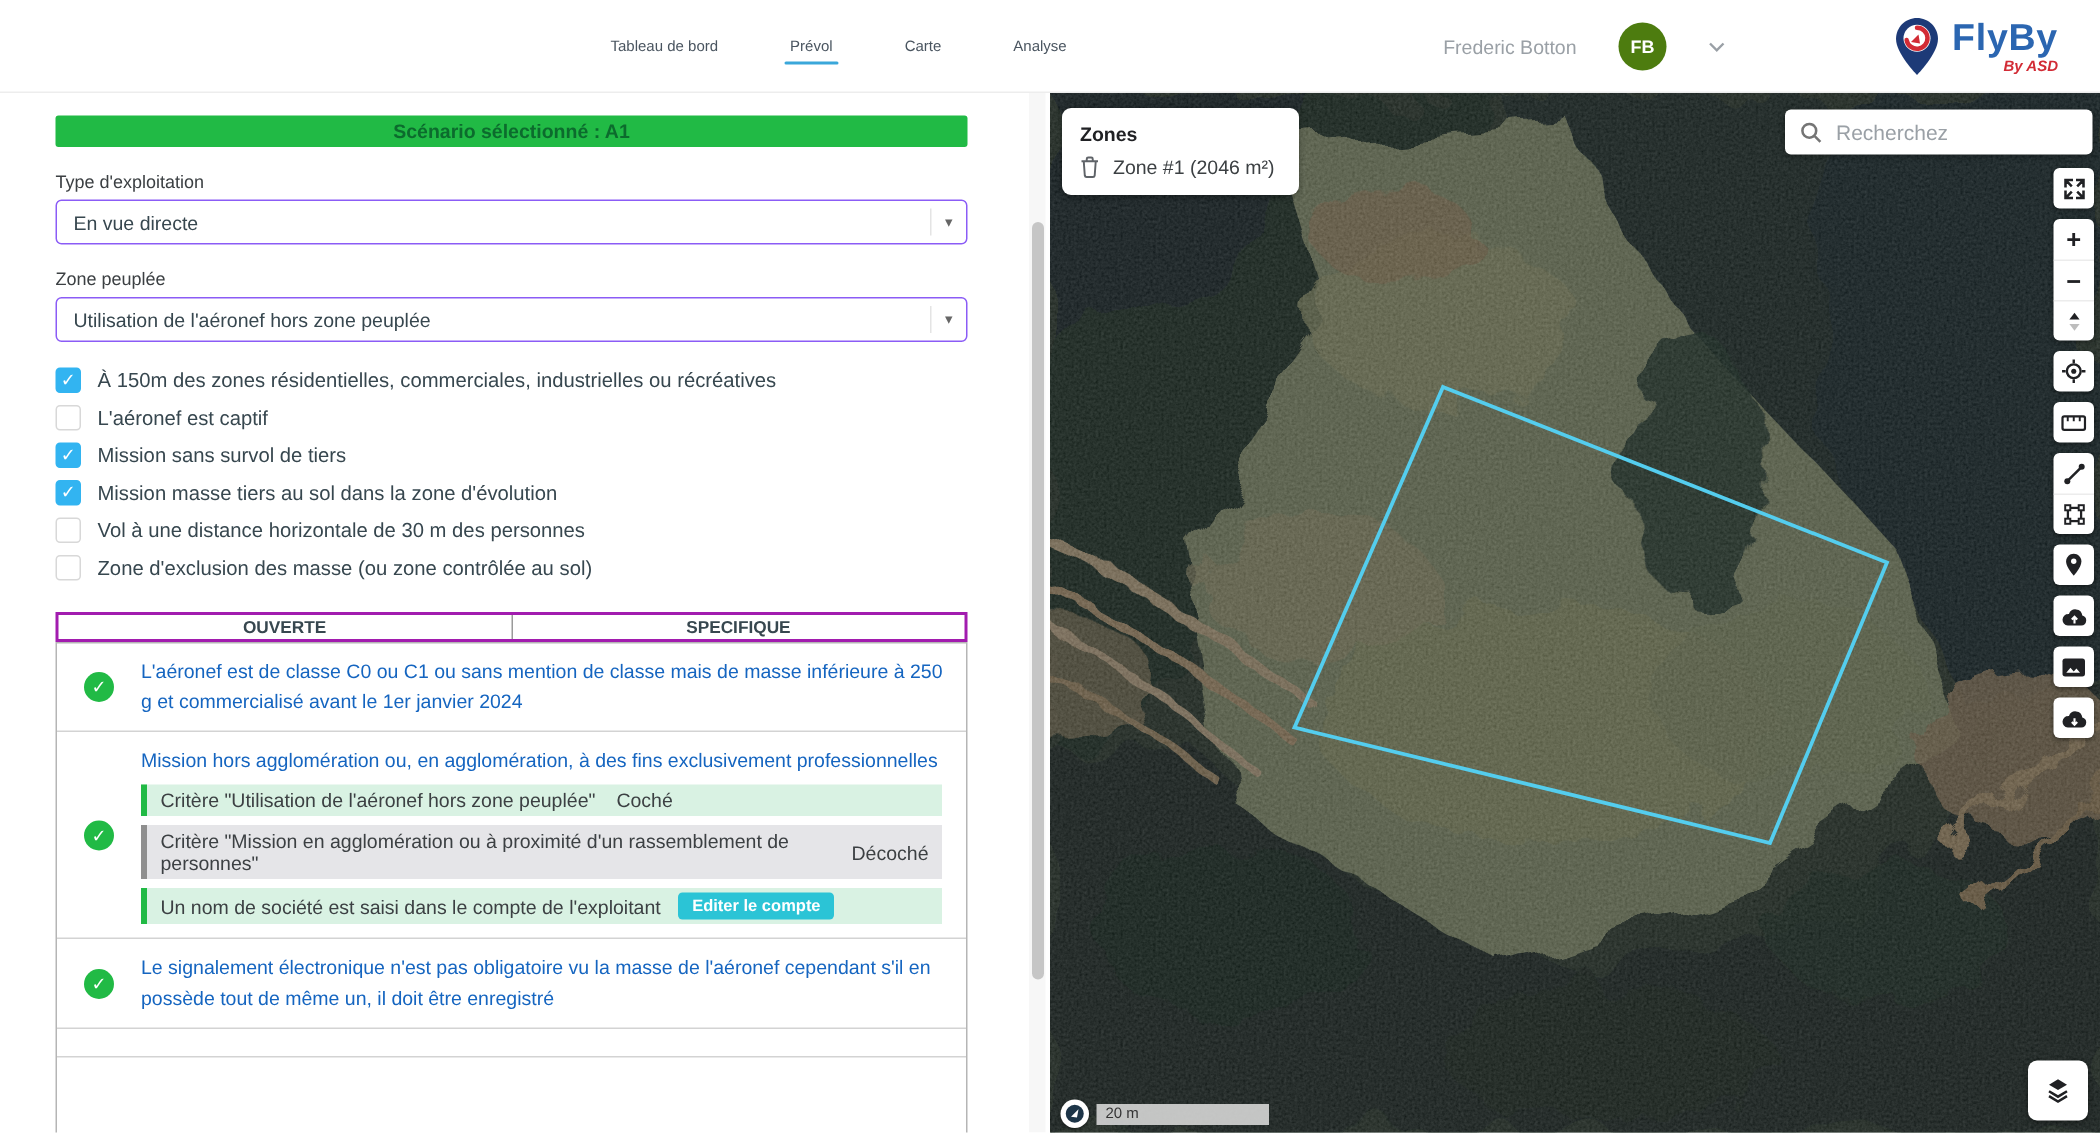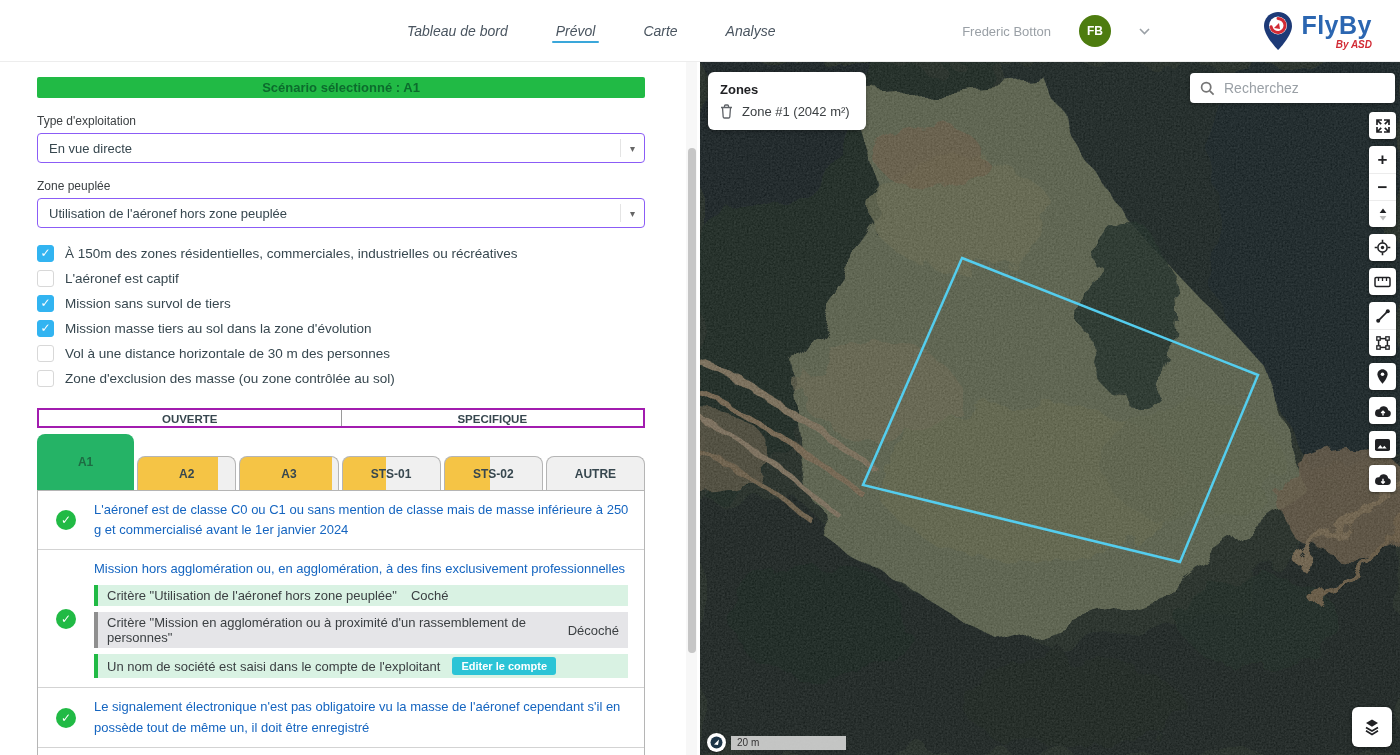--- a/index.html
+++ b/index.html
@@ -3,21 +3,21 @@
 <meta charset="utf-8">
 <style>
   * { box-sizing: border-box; margin: 0; padding: 0; }
   html,body { width:1400px; height:755px; overflow:hidden; background:#fff;
     font-family:"Liberation Sans","DejaVu Sans",sans-serif; }
 
   
   .header { position:relative; width:1400px; height:62px; background:#fff; border-bottom:1px solid #ededed; }
   .nav { position:absolute; left:383px; top:0; height:62px; display:flex; align-items:center; }
   .nav-tab { position:relative; height:56px; display:flex; align-items:center; padding:0 24px;
-    font-size:14px; color:#4a5560; cursor:pointer;font-style:italic; }
+    font-size:10px; color:#4a5560; cursor:pointer; }
   .nav-tab.active::after { content:""; position:absolute; left:20px; right:20px; bottom:16px;
     height:2px; background:#3aa7da; border-radius:1px; }
   .user-block { position:absolute; right:250px; top:0; height:62px; display:flex; align-items:center; gap:28px; }
   .user-name { font-size:13px; color:#9aa0a6; }
   .avatar { width:32px; height:32px; border-radius:50%; background:#4d7c0f; color:#fff;
     font-size:12px; font-weight:bold; display:flex; align-items:center; justify-content:center; }
   .logo-block { position:absolute; right:28px; top:10px; display:flex; align-items:center; gap:6px; }
   .logo-text { line-height:1; }
   .logo-name { font-size:25px; font-weight:bold; color:#2b66b1; letter-spacing:.5px; }
   .logo-byline { font-size:10px; font-weight:bold; font-style:italic; color:#d22b35; text-align:right; margin-top:2px; }
@@ -160,28 +160,20 @@
         <span class="cb"></span>
         <span class="cb-label">Zone d'exclusion des masse (ou zone contrôlée au sol)</span>
       </div>
     </div>
 
     <div class="cat-header">
       <div class="cat-cell">OUVERTE</div>
       <div class="cat-cell">SPECIFIQUE</div>
     </div>
 
-    <div class="tabs">
-      <div class="tab selected" style="--fill: 100%;">A1</div>
-      <div class="tab" style="--fill: 82%;">A2</div>
-      <div class="tab" style="--fill: 94%;">A3</div>
-      <div class="tab" style="--fill: 44%;">STS-01</div>
-      <div class="tab" style="--fill: 46%;">STS-02</div>
-      <div class="tab" style="--fill: 0%;">AUTRE</div>
-    </div>
 
     <div class="reqs">
       <div class="req-row">
         <div class="req-icon">
             <span class="check-circle">✓</span>
           </div>
         <div class="req-text">L'aéronef est de classe C0 ou C1 ou sans mention de classe mais de masse inférieure à 250 g et commercialisé avant le 1er janvier 2024</div>
       </div>
       <div class="req-row">
         <div class="req-icon">
@@ -272,21 +264,21 @@
     <rect width="700" height="693" filter="url(#grain)" opacity=".5"></rect>
     <polygon points="262,196 558,313 480,500 163,423" fill="none" stroke="#54cdee" stroke-width="2.5"></polygon>
   </svg>
 
   <div class="zones-card">
     <div class="zones-title">Zones</div>
     <div class="zone-row">
       <svg width="13" height="15" viewBox="0 0 13 15">
         <path d="M1,3.5h11 M4.5,3.5V2a1,1 0 0 1 1,-1h2a1,1 0 0 1 1,1v1.5 M2.5,3.5l.7,9.5a1.2,1.2 0 0 0 1.2,1h4.2a1.2,1.2 0 0 0 1.2,-1l.7,-9.5" fill="none" stroke="#5f6368" stroke-width="1.3"></path>
       </svg>
-      <span>Zone #1 (2042 m²)</span>
+      <span>Zone #1 (2046 m²)</span>
     </div>
   </div>
 
   <div class="searchbox">
     <svg width="15" height="15" viewBox="0 0 15 15">
       <circle cx="6.2" cy="6.2" r="4.6" fill="none" stroke="#757575" stroke-width="1.7"></circle>
       <line x1="9.8" y1="9.8" x2="13.6" y2="13.6" stroke="#757575" stroke-width="1.7"></line>
     </svg>
     <input type="text" placeholder="Recherchez" style="">
   </div>

